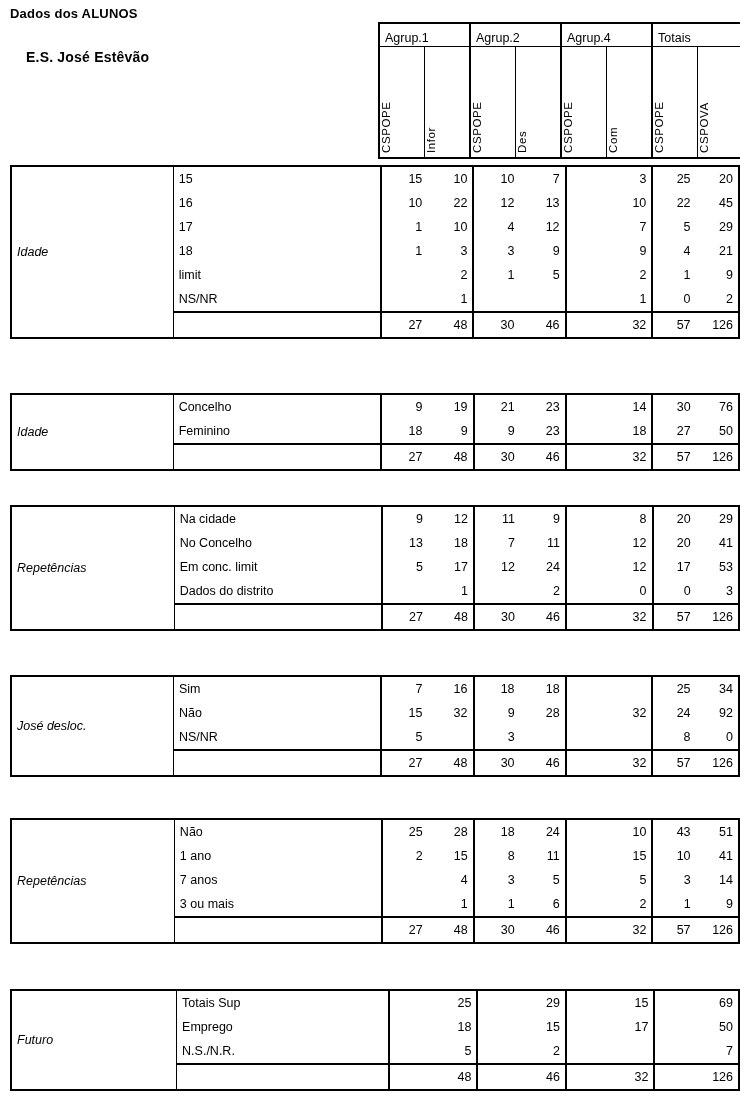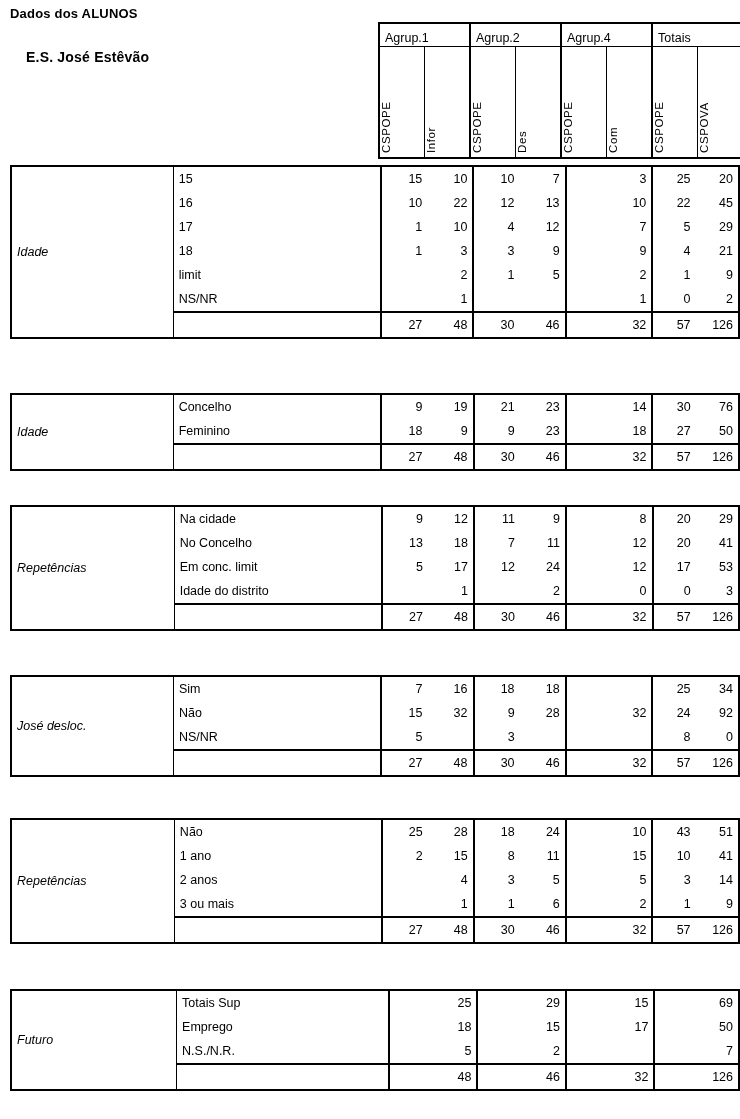--- a/index.html
+++ b/index.html
@@ -317,21 +317,21 @@
       <td class="c-lab">Em conc. limit</td>
       <td class="c-n">5</td>
       <td class="c-n">17</td>
       <td class="c-n c-n-sep">12</td>
       <td class="c-n">24</td>
       <td class="c-wide c-n-sep">12</td>
       <td class="c-tot1 c-n-sep">17</td>
       <td class="c-tot2">53</td>
     </tr>
     <tr>
-      <td class="c-lab">Idade do distrito</td>
+      <td class="c-lab">Dados do distrito</td>
       <td class="c-n"></td>
       <td class="c-n">1</td>
       <td class="c-n c-n-sep"></td>
       <td class="c-n">2</td>
       <td class="c-wide c-n-sep">0</td>
       <td class="c-tot1 c-n-sep">0</td>
       <td class="c-tot2">3</td>
     </tr>
     <tr class="sum">
       <td class="c-lab"></td>
@@ -409,21 +409,21 @@
       <td class="c-lab">1 ano</td>
       <td class="c-n">2</td>
       <td class="c-n">15</td>
       <td class="c-n c-n-sep">8</td>
       <td class="c-n">11</td>
       <td class="c-wide c-n-sep">15</td>
       <td class="c-tot1 c-n-sep">10</td>
       <td class="c-tot2">41</td>
     </tr>
     <tr>
-      <td class="c-lab">2 anos</td>
+      <td class="c-lab">7 anos</td>
       <td class="c-n"></td>
       <td class="c-n">4</td>
       <td class="c-n c-n-sep">3</td>
       <td class="c-n">5</td>
       <td class="c-wide c-n-sep">5</td>
       <td class="c-tot1 c-n-sep">3</td>
       <td class="c-tot2">14</td>
     </tr>
     <tr>
       <td class="c-lab">3 ou mais</td>

